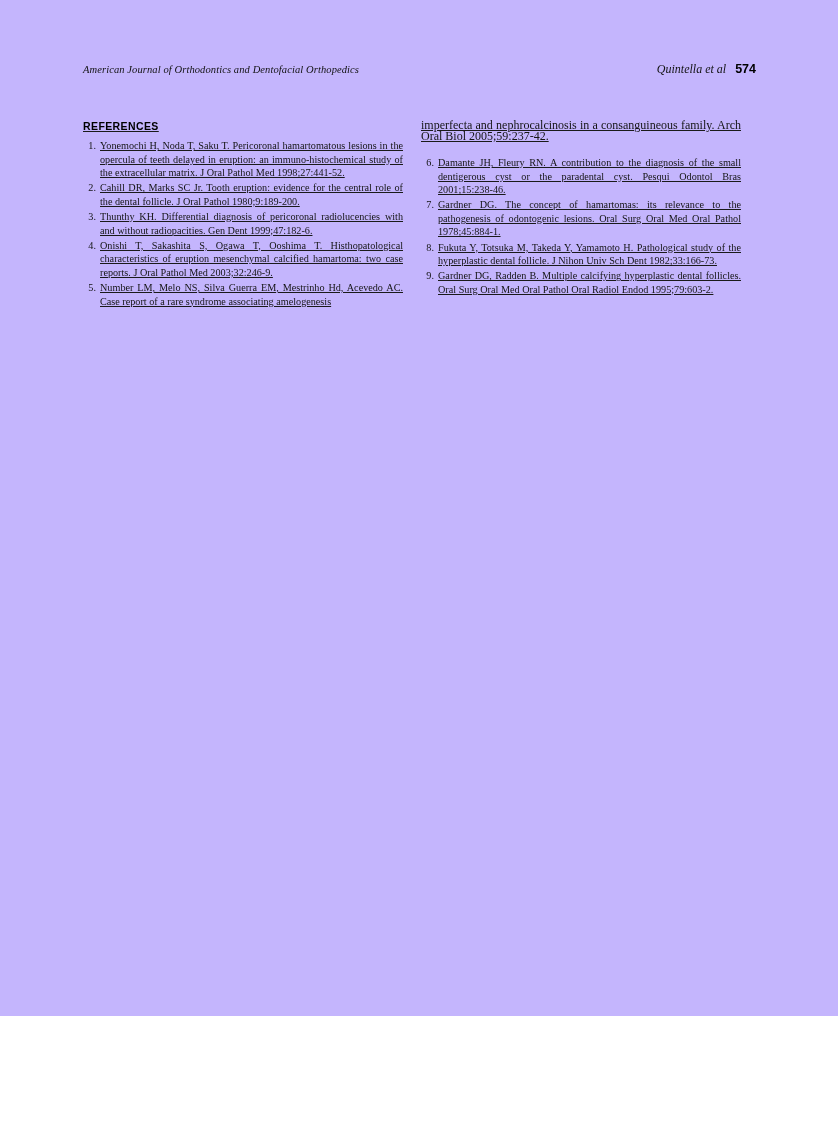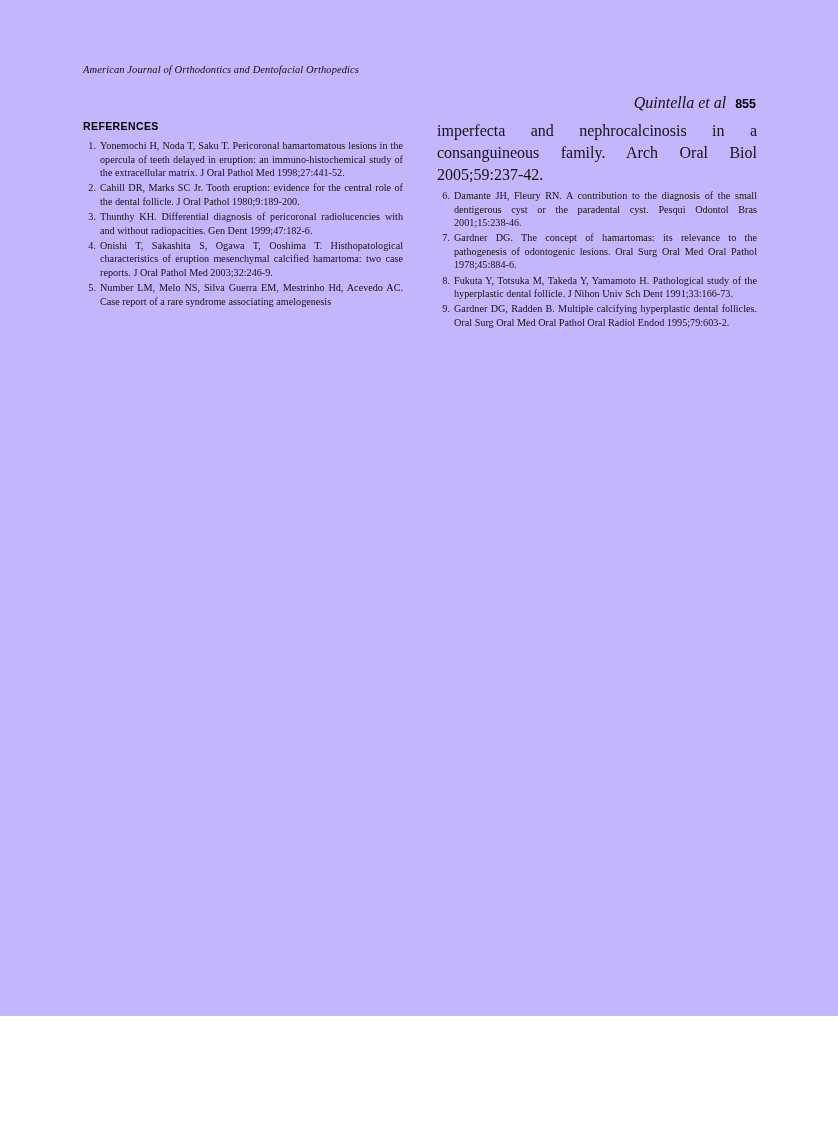--- a/index.html
+++ b/index.html
@@ -36,39 +36,39 @@
     color: #121212;
   }
   .rh-right {
     display: flex;
     align-items: baseline;
     gap: 9px;
     white-space: nowrap;
   }
   .rh-authors {
     font-style: italic;
-    font-size: 16px;
+    font-size: 12px;
     color: #121212;
-    margin-top: 32px;
   }
   .rh-pageno {
     font-family: "Liberation Sans", "DejaVu Sans", sans-serif;
     font-weight: bold;
     font-size: 12.5px;
     color: #000000;
   }
 
   
   .columns {
     position: absolute;
     left: 83px;
     top: 120px;
     width: 675px;
     display: flex;
-    gap: 34px;
+    gap: 18px;
+    text-decoration: underline;
   }
   .col {
     width: 320px;
   }
   .col-right {
     padding-top: 0px;
   }
 
   .section-heading {
     font-family: "Liberation Sans", "DejaVu Sans", sans-serif;
@@ -101,23 +101,23 @@
     top: 0;
     width: 13px;
     text-align: right;
     font-size: 10.2px;
     line-height: 13.6px;
     color: #141414;
   }
   
   .ref-cont {
     padding-left: 0;
-    margin-bottom: 3px;
-    font-size: 16px;
-    line-height: 22px;
+    margin-bottom: 14px;
+    font-size: 12px;
+    line-height: 11px;
     text-align: justify;
     color: #141414;
   }
   .ref-item:last-child,
   .ref-cont:last-child {
     margin-bottom: 0;
   }
   
   .ref-item > .ref-text,
   .ref-cont > .ref-text {
@@ -128,21 +128,21 @@
 <body>
 
 <div class="page">
 
   <div class="running-head">
     <div class="rh-left">
       <div class="rh-line1">American Journal of Orthodontics and Dentofacial Orthopedics</div>
     </div>
     <div class="rh-right">
       <span class="rh-authors">Quintella et al</span>
-      <span class="rh-pageno">855</span>
+      <span class="rh-pageno">574</span>
     </div>
   </div>
 
   <div class="columns">
 
     <div class="col col-left">
       <h2 class="section-heading">REFERENCES</h2>
       <ol class="ref-list">
 
         <li class="ref-item">
@@ -179,26 +179,26 @@
 
       <ol class="ref-list">
 
         <li class="ref-item">
           <span class="ref-num">6.</span>
           <span class="ref-text">Damante JH, Fleury RN. A contribution to the diagnosis of the small dentigerous cyst or the paradental cyst. Pesqui Odontol Bras 2001;15:238-46.</span>
         </li>
 
         <li class="ref-item">
           <span class="ref-num">7.</span>
-          <span class="ref-text">Gardner DG. The concept of hamartomas: its relevance to the pathogenesis of odontogenic lesions. Oral Surg Oral Med Oral Pathol 1978;45:884-6.</span>
+          <span class="ref-text">Gardner DG. The concept of hamartomas: its relevance to the pathogenesis of odontogenic lesions. Oral Surg Oral Med Oral Pathol 1978;45:884-1.</span>
         </li>
 
         <li class="ref-item">
           <span class="ref-num">8.</span>
-          <span class="ref-text">Fukuta Y, Totsuka M, Takeda Y, Yamamoto H. Pathological study of the hyperplastic dental follicle. J Nihon Univ Sch Dent 1991;33:166-73.</span>
+          <span class="ref-text">Fukuta Y, Totsuka M, Takeda Y, Yamamoto H. Pathological study of the hyperplastic dental follicle. J Nihon Univ Sch Dent 1982;33:166-73.</span>
         </li>
 
         <li class="ref-item">
           <span class="ref-num">9.</span>
           <span class="ref-text">Gardner DG, Radden B. Multiple calcifying hyperplastic dental follicles. Oral Surg Oral Med Oral Pathol Oral Radiol Endod 1995;79:603-2.</span>
         </li>
 
       </ol>
     </div>
 

